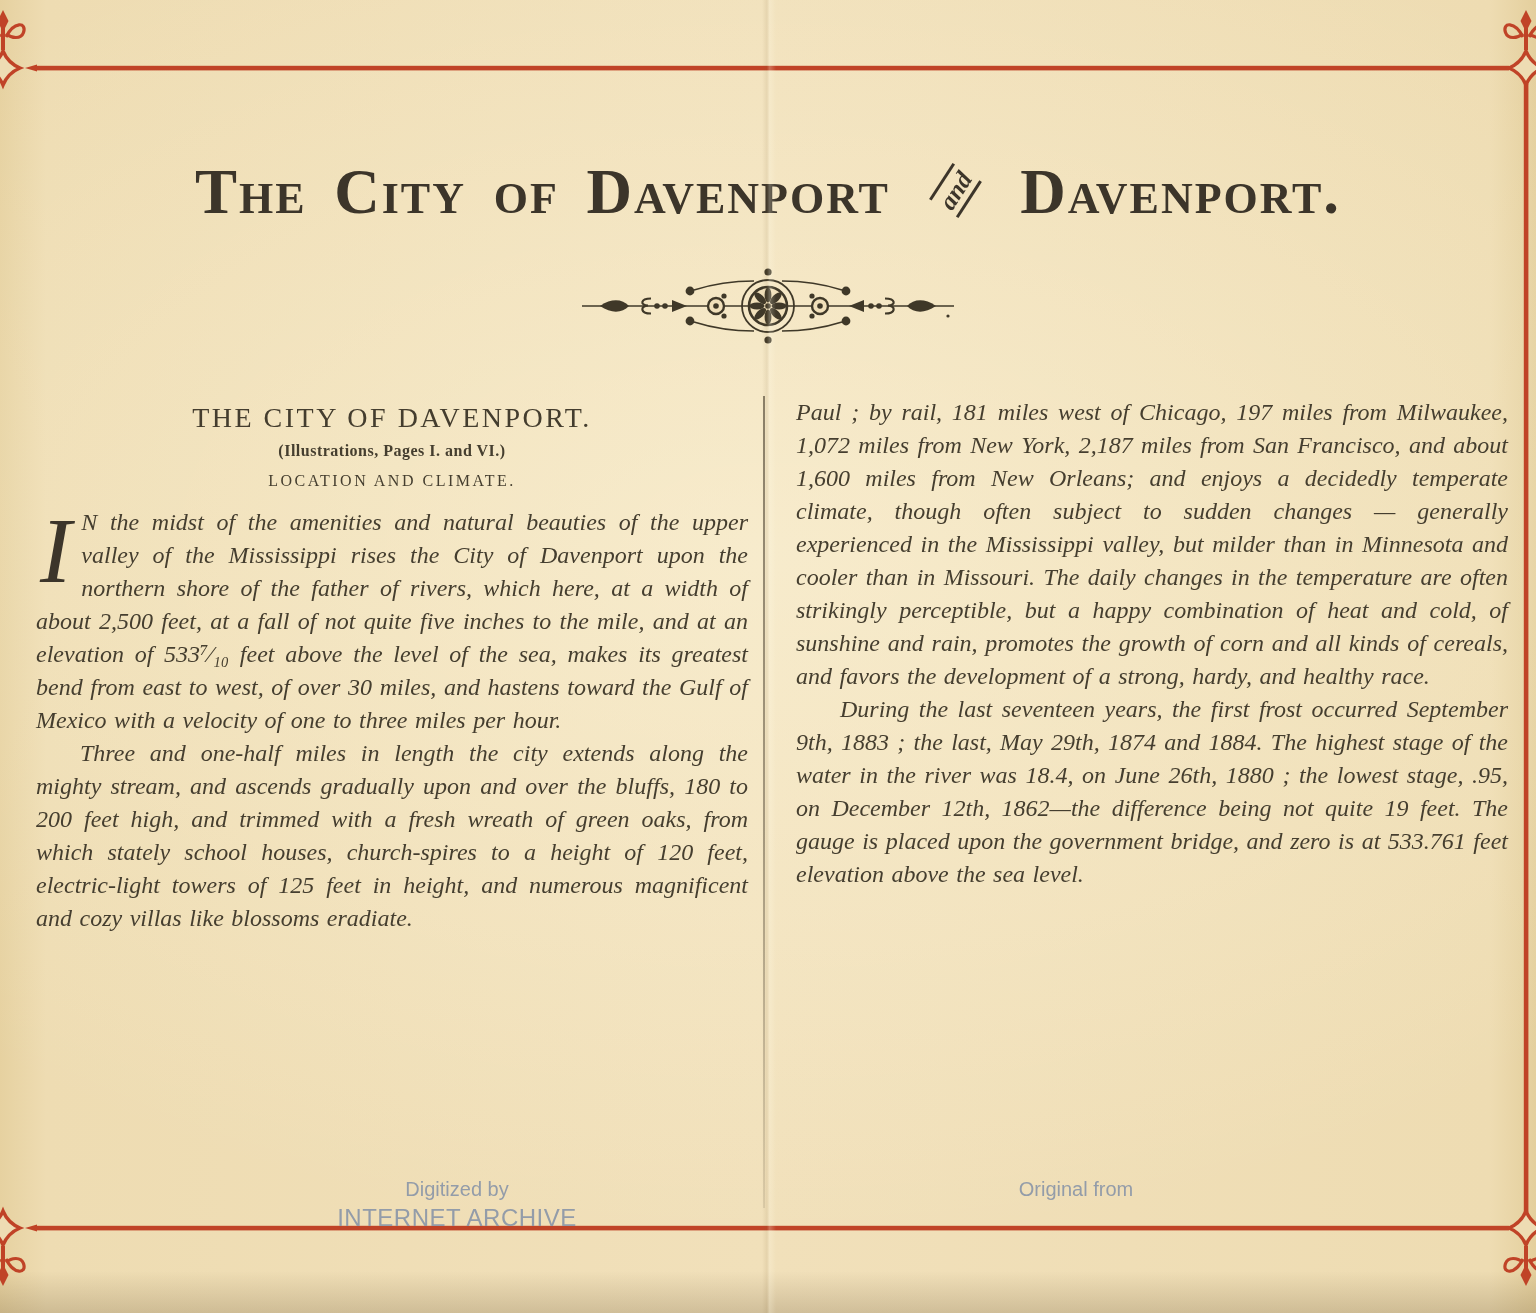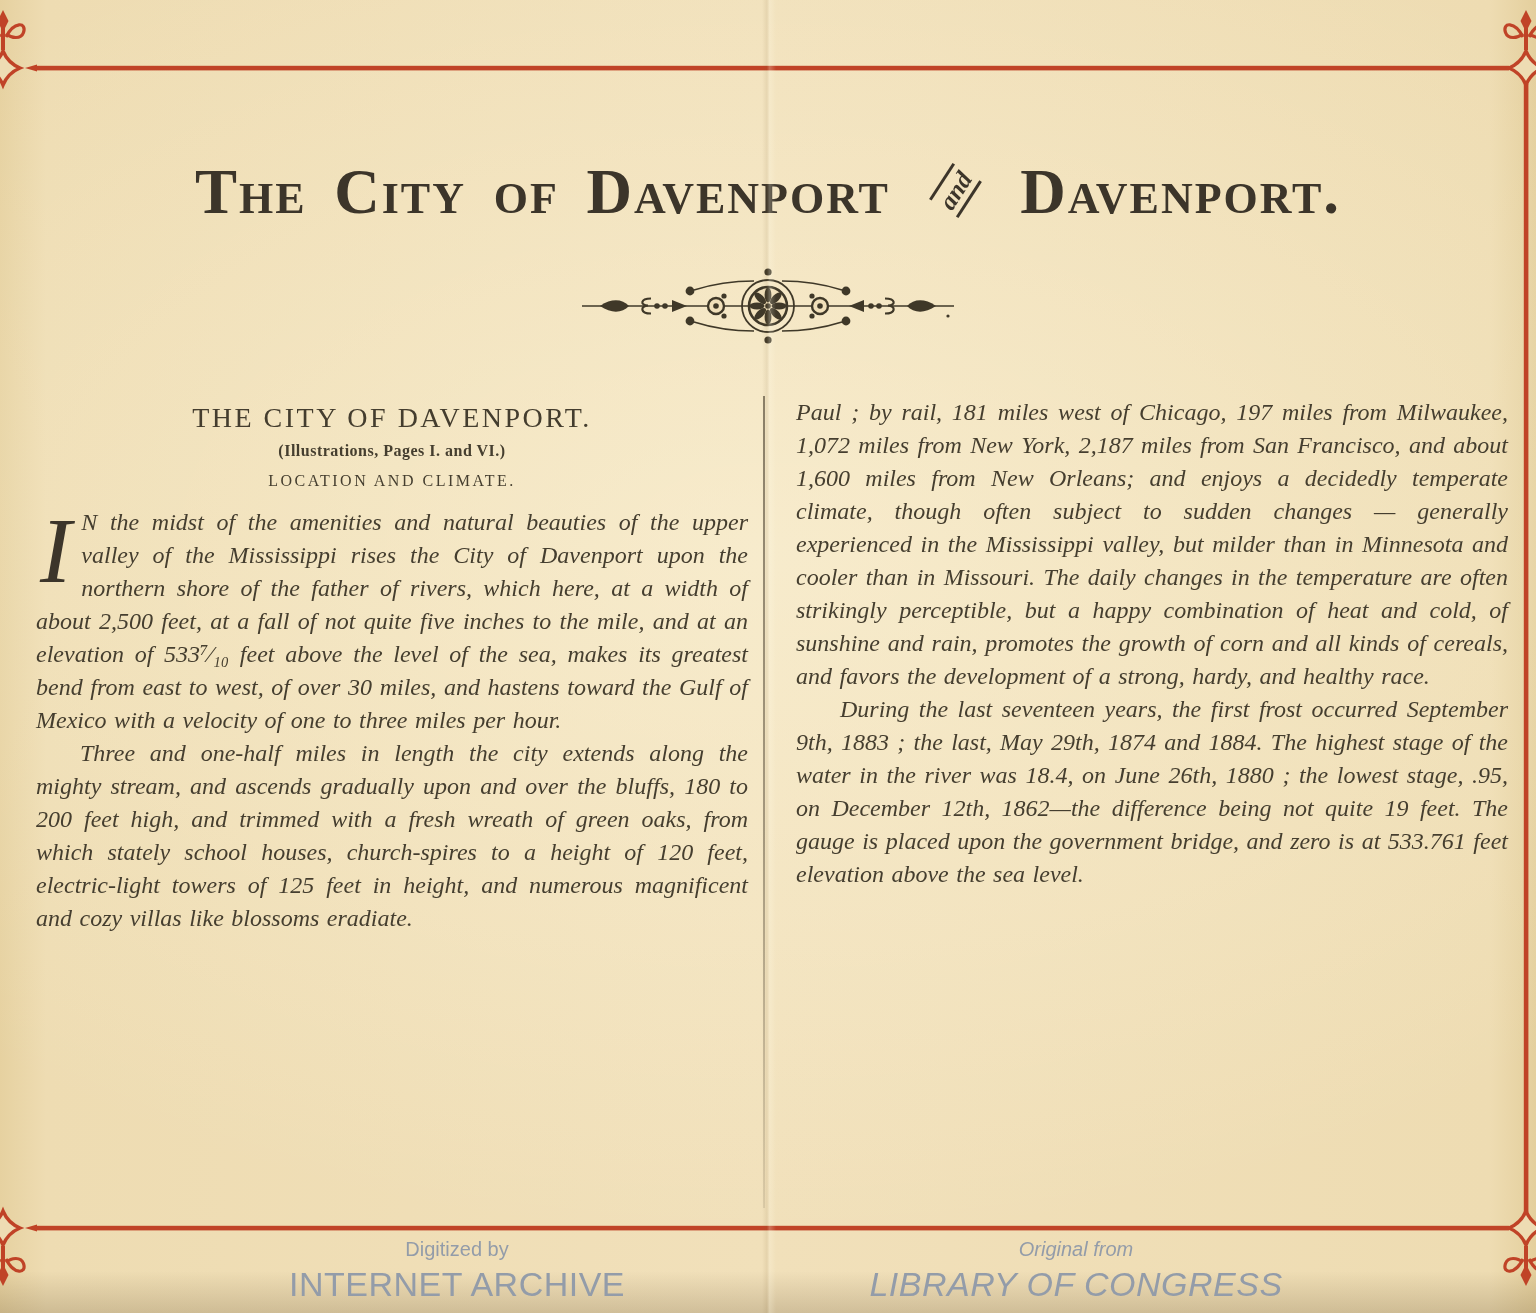--- a/index.html
+++ b/index.html
@@ -50,28 +50,28 @@
   .col-section{margin:0 0 16px; text-align:center; font-weight:normal; font-size:16px; letter-spacing:2.5px;}
 
   .body-par{margin:0; text-align:justify; font-size:24px; line-height:33px; word-spacing:1.5px;font-style:italic;}
   .body-par.indent{text-indent:44px;}
   .dropcap{
     float:left; font-size:94px; line-height:80px; padding:4px 10px 0 4px;
     color:#3c352a;
   }
 
   .footer-block{
-    position:absolute; top:1236px; transform:translateX(-50%);
+    position:absolute; top:1176px; transform:translateX(-50%);
     text-align:center; font-family:"Liberation Sans","DejaVu Sans",sans-serif;
     color:#939ca9; line-height:1.3;
   }
   .footer-left{left:457px;}
-  .footer-right{left:1076px;font-style:italic;}
+  .footer-right{left:1076px;}
   .footer-line1{font-size:20px;}
-  .footer-line2{font-size:34px; letter-spacing:0.5px;}
+  .footer-line2{font-size:24px; letter-spacing:0.5px;}
 </style>
 </head>
 <body>
 
 <div class="page">
 
   <svg class="border-svg" width="1536" height="1313" viewBox="0 0 1536 1313">
     <defs>
       <path id="quat" d="M-17 0 Q-5 -5 0 -17 Q5 -5 17 0 Q5 5 0 17 Q-5 5 -17 0 Z"></path>
       <g id="fleur">
@@ -179,16 +179,15 @@
     <p class="body-par">Paul ; by rail, 181 miles west of Chicago, 197 miles from Milwaukee, 1,072 miles from New York, 2,187 miles from San Francisco, and about 1,600 miles from New Orleans; and enjoys a decidedly temperate climate, though often subject to sudden changes — generally experienced in the Mississippi valley, but milder than in Minnesota and cooler than in Missouri.  The daily changes in the temperature are often strikingly perceptible, but a happy combination of heat and cold, of sunshine and rain, promotes the growth of corn and all kinds of cereals, and favors the development of a strong, hardy, and healthy race.</p>
     <p class="body-par indent">During the last seventeen years, the first frost occurred September 9th, 1883 ; the last, May 29th, 1874 and 1884.  The highest stage of the water in the river was 18.4, on June 26th, 1880 ; the lowest stage, .95, on December 12th, 1862—the difference being not quite 19 feet.  The gauge is placed upon the government bridge, and zero is at 533.761 feet elevation above the sea level.</p>
   </div>
 
   <div class="footer-block footer-left">
     <div class="footer-line1">Digitized by</div>
     <div class="footer-line2">INTERNET ARCHIVE</div>
   </div>
   <div class="footer-block footer-right">
     <div class="footer-line1">Original from</div>
-    <div class="footer-line2">LIBRARY OF CONGRESS</div>
   </div>
 
 </div>
 
 </body></html>

